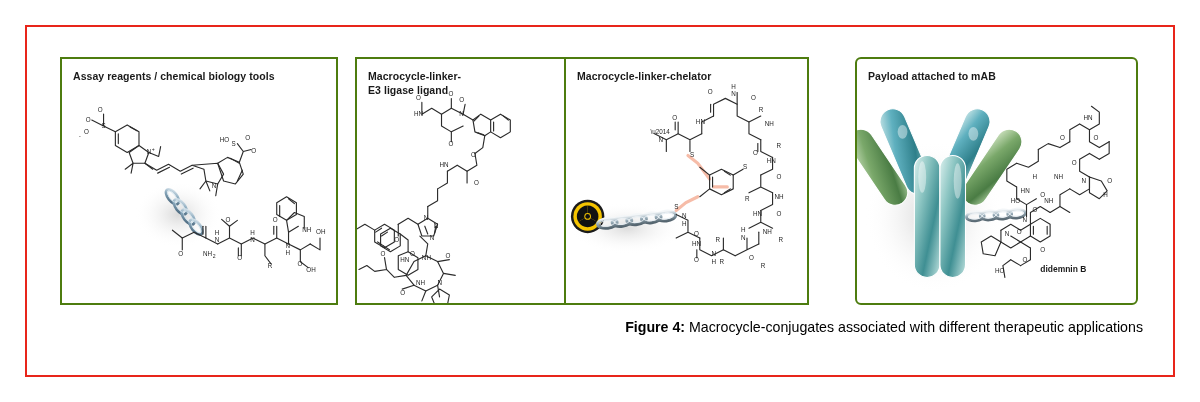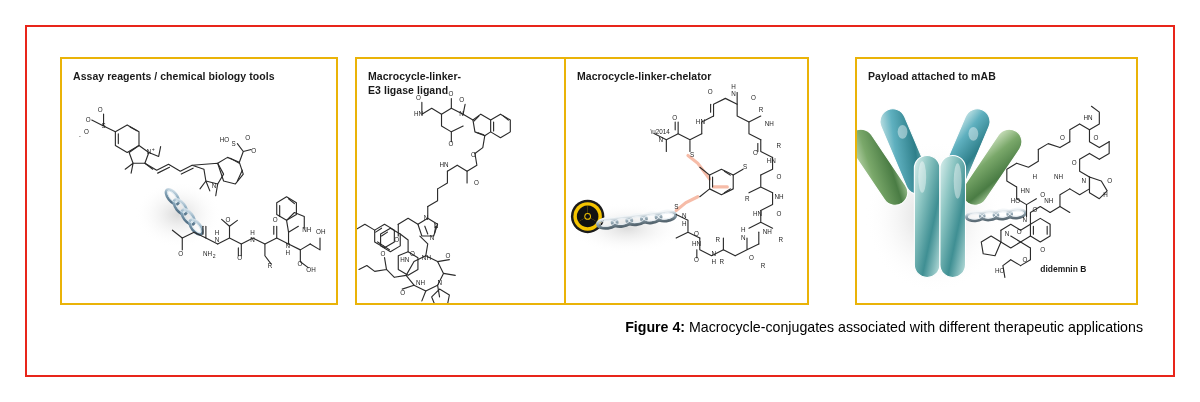--- a/index.html
+++ b/index.html
@@ -33,29 +33,29 @@
     left: 0;
     top: 0;
     width: 1150px;
     height: 292px;
   }
 
   .panel {
     position: absolute;
     top: 30px;
     height: 248px;
-    border: 2px solid #eab308;
+    border: 2px solid #4d7c0f;
     box-sizing: border-box;
     background: #ffffff;
     overflow: hidden;
   }
   #panel-assay      { left: 33px;  width: 278px; }
   #panel-e3         { left: 328px; width: 232px; }
   #panel-chelator   { left: 537px; width: 245px; }
-  #panel-mab        { left: 828px; width: 283px; }
+  #panel-mab        { left: 828px; width: 283px; border-radius: 6px; }
 
   .panel-title {
     position: absolute;
     left: 11px;
     top: 10px;
     font-size: 10.5px;
     font-weight: 600;
     color: #1a1a1a;
     line-height: 1.35;
     letter-spacing: 0.05px;

